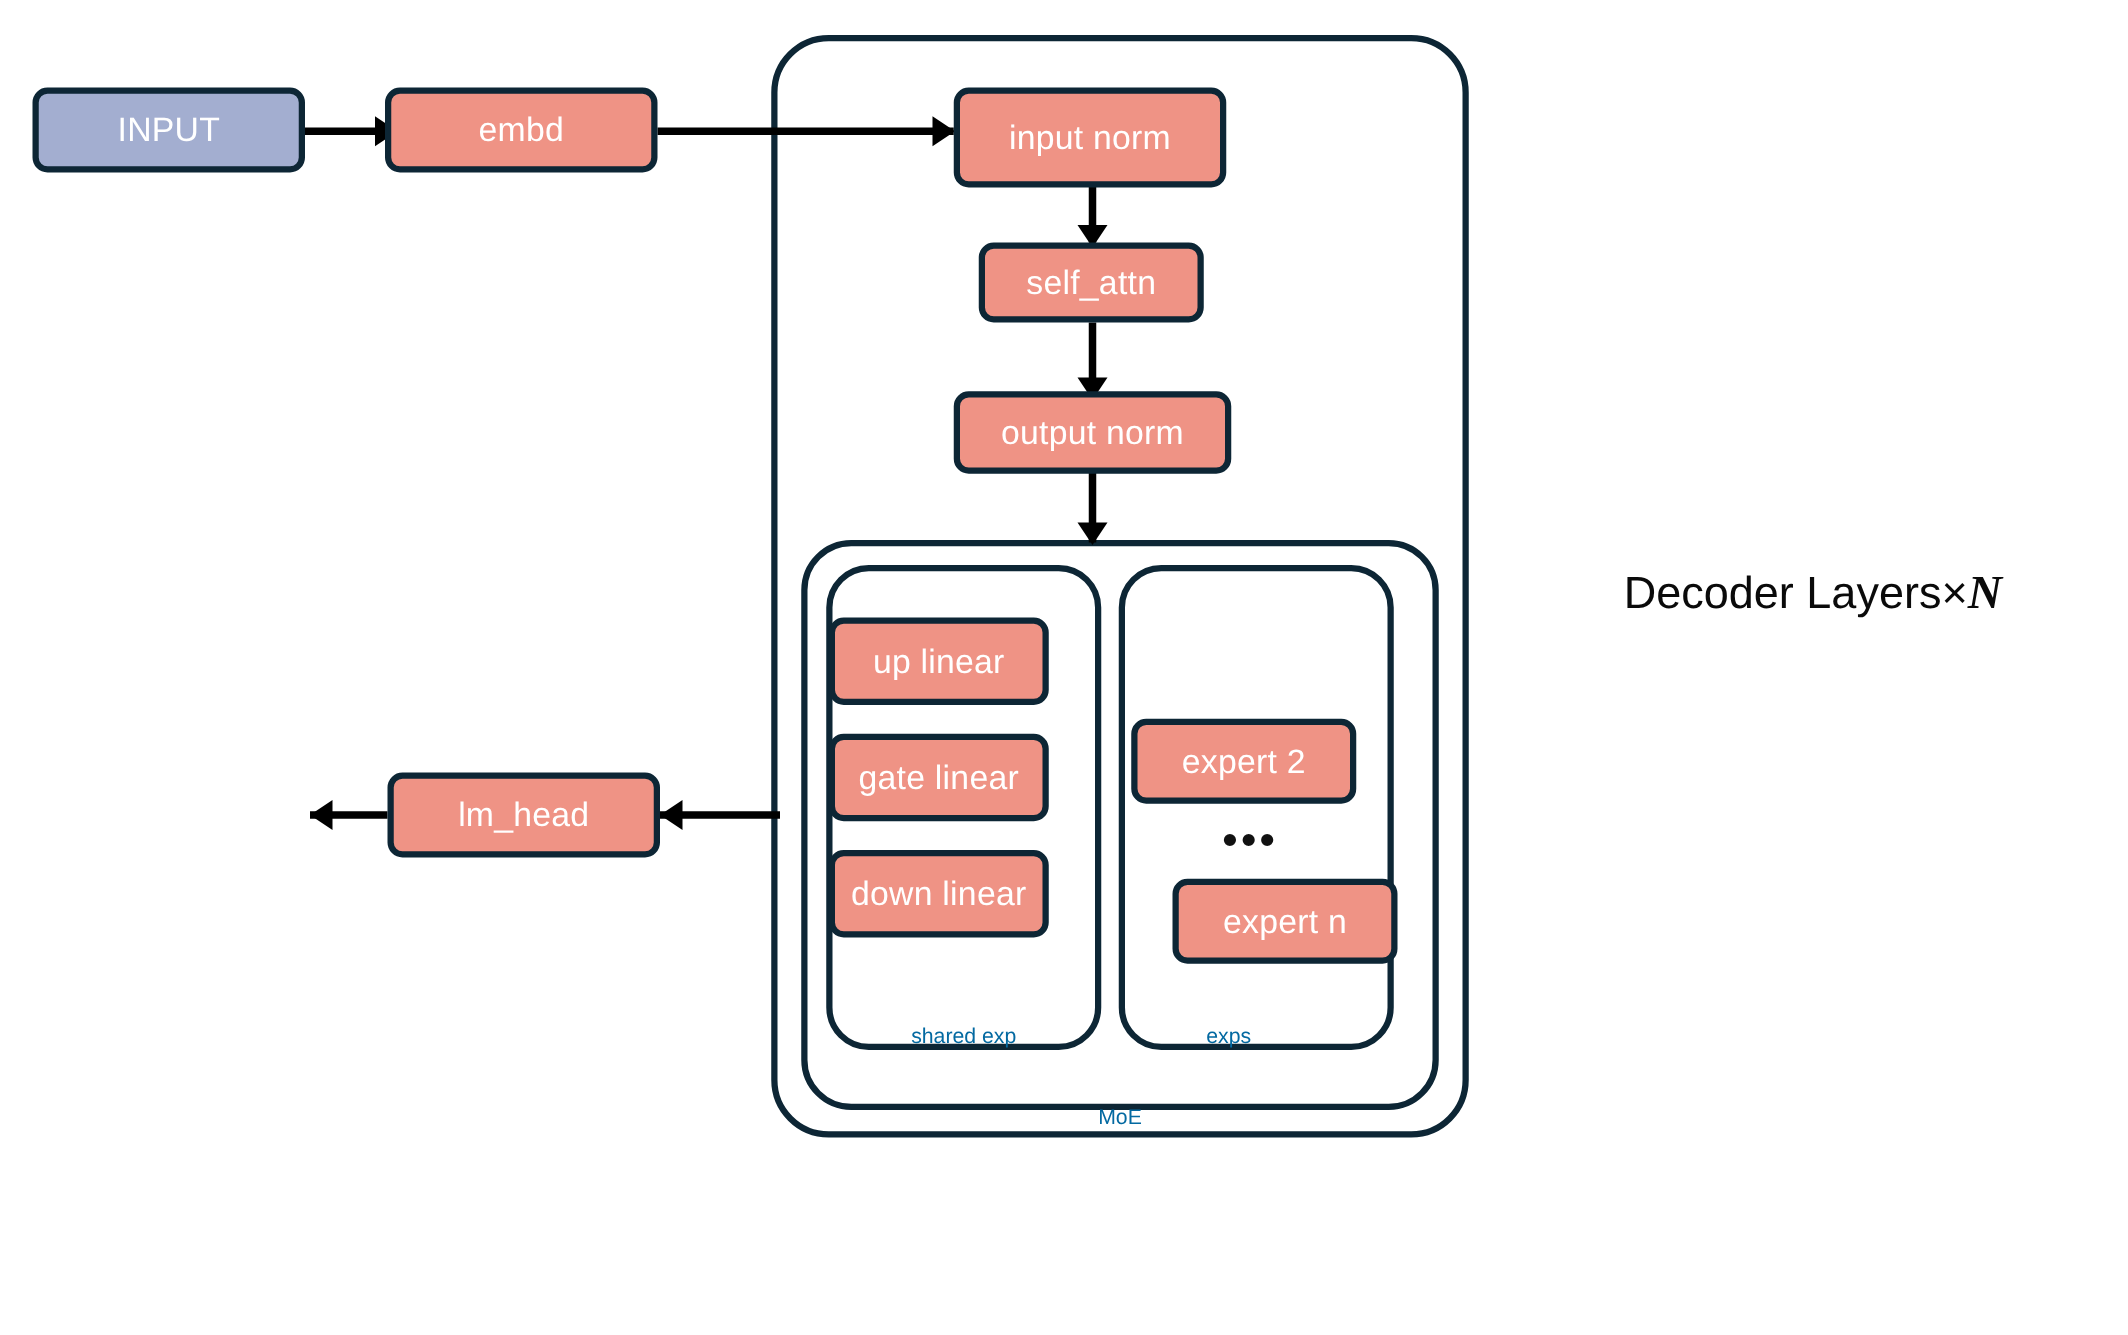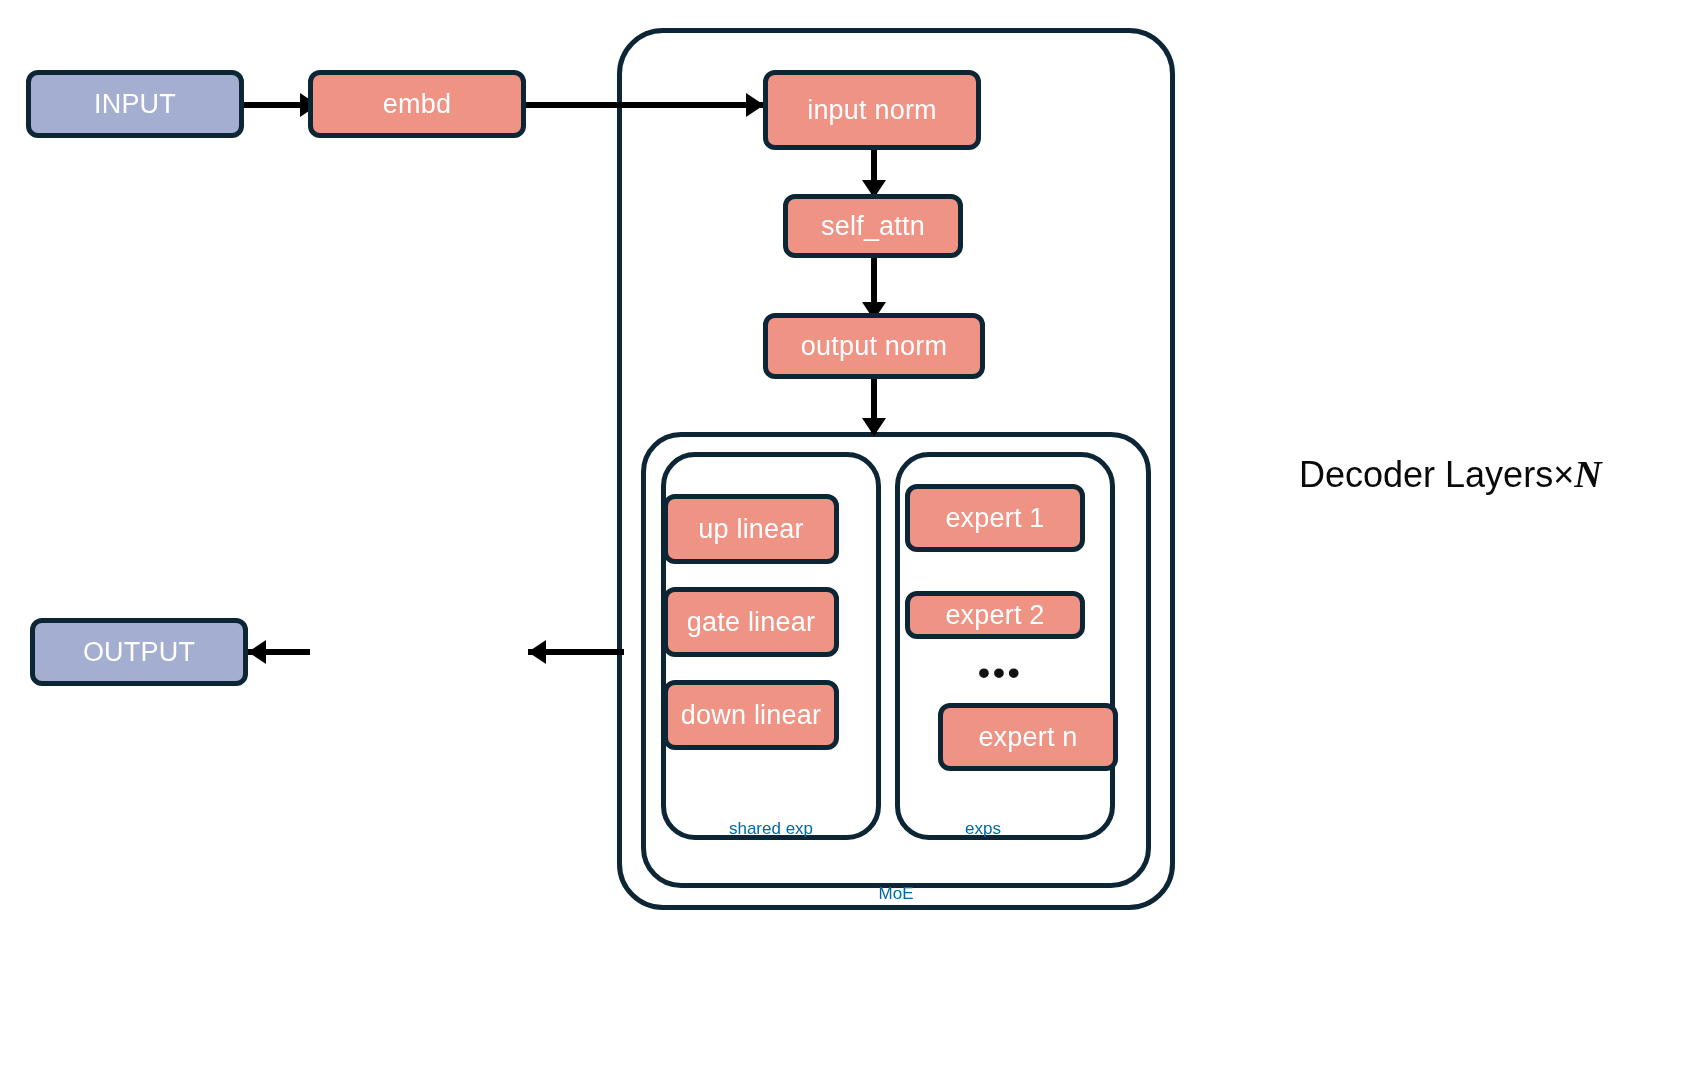--- a/index.html
+++ b/index.html
@@ -165,38 +165,35 @@
   </div>
 
   <div class="node salmon" style="left:663px; top:587px; width:176px; height:70px;text-align:right;">
     <span>gate linear</span>
   </div>
 
   <div class="node salmon" style="left:663px; top:680px; width:176px; height:70px;">
     <span>down linear</span>
   </div>
 
-  <div class="node salmon" style="left:905px; top:484px; width:180px; height:68px;">
-    <span>expert 1</span>
-  </div>
-
-  <div class="node salmon" style="left:905px; top:591px; width:180px; height:48px;">
+
+  <div class="node salmon" style="left:905px; top:575px; width:180px; height:68px;">
     <span>expert 2</span>
   </div>
 
   <div class="ellipsis" style="left:978px; top:655px;">•••</div>
 
   <div class="node salmon" style="left:905px; top:703px; width:180px; height:68px;margin-left:33px;">
     <span>expert n</span>
   </div>
 
-  <div class="node violet" style="left:30px; top:618px; width:218px; height:68px;">
-    <span>OUTPUT</span>
-  </div>
-
+
+  <div class="node salmon" style="left:310px; top:618px; width:218px; height:68px;">
+    <span>lm_head</span>
+  </div>
 
   <div class="caption centered" style="left:661px; top:785px; width:220px;">shared exp</div>
 
   <div class="caption centered" style="left:895px; top:785px; width:176px;">exps</div>
 
   <div class="caption centered" style="left:641px; top:850px; width:510px;">MoE</div>
 
   <div class="side-label" style="left:1299px; top:455px;">
     <span>Decoder Layers×</span><span class="nvar">N</span>
   </div>

